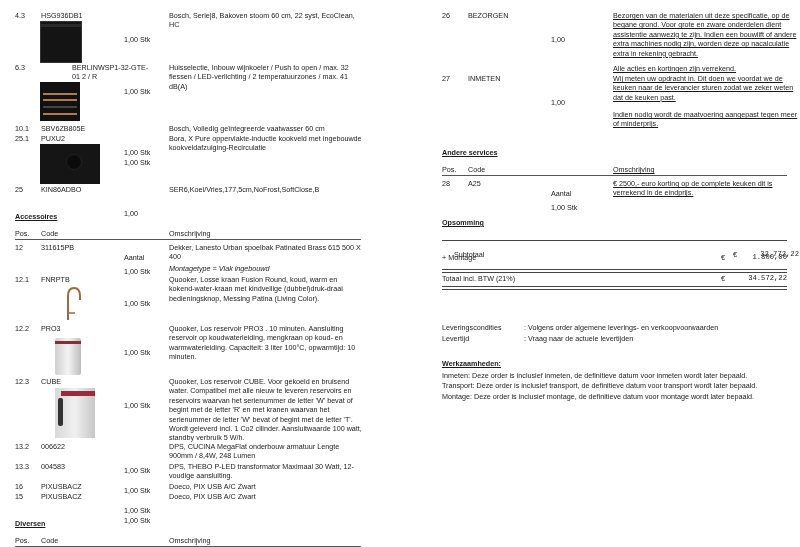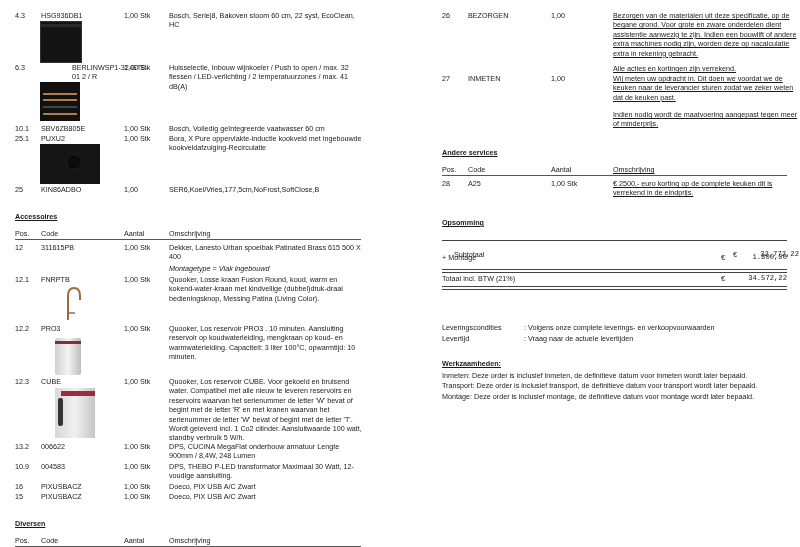--- a/index.html
+++ b/index.html
@@ -4,21 +4,21 @@
 <style>
   html, body { margin:0; padding:0; background:#ffffff; }
   body { width:800px; height:547px; position:relative; overflow:hidden;
          font-family:"Liberation Sans", sans-serif; font-size:7.2px; color:#1a1a1a; line-height:9.4px; }
   .page { position:absolute; top:0; }
   .left { left:15px; width:346px; }
   .right { left:442px; width:345px; }
   .row { position:relative; }
   .c-pos { position:absolute; left:0; }
   .c-code { position:absolute; left:26px; }
-  .c-qty { position:absolute; left:109px; }
+  .c-qty { position:absolute; left:109px;margin-top:24px; }
   .c-desc { position:absolute; left:154px; width:195px; }
   .right .c-code { left:26px; }
   .right .c-qty { left:109px; }
   .right .c-desc { left:171px; width:190px;text-decoration:underline; }
   .section-title { position:absolute; font-weight:bold; text-decoration:underline; }
   .thead { position:absolute; left:0; right:0; height:10px; border-bottom:1px solid #555; }
   .thumb { position:absolute; }
   .oven { background:#141414; border:1px solid #333; }
   .oven::before { content:""; position:absolute; left:0; right:0; top:2px; height:3px; background:#2a2a2a; }
   .wine { background:#111; }
@@ -129,21 +129,21 @@
   <div class="thumb cube" style="top:388px;left:40px;width:40px;height:50px;"></div>
 
   <div class="row" style="position:absolute;top:442px;left:0;width:346px;">
     <span class="c-pos">13.2</span>
     <span class="c-code">006622</span>
     <span class="c-qty">1,00 Stk</span>
     <span class="c-desc">DPS, CUCINA MegaFlat onderbouw armatuur Lengte 900mm / 8,4W, 248 Lumen</span>
   </div>
 
   <div class="row" style="position:absolute;top:462px;left:0;width:346px;">
-    <span class="c-pos">10.9</span>
+    <span class="c-pos">13.3</span>
     <span class="c-code">004583</span>
     <span class="c-qty">1,00 Stk</span>
     <span class="c-desc">DPS, THEBO P-LED transformator Maximaal 30 Watt, 12-voudige aansluiting.</span>
   </div>
 
   <div class="row" style="position:absolute;top:482px;left:0;width:346px;">
     <span class="c-pos">16</span>
     <span class="c-code">PIXUSBACZ</span>
     <span class="c-qty">1,00 Stk</span>
     <span class="c-desc">Doeco, PIX USB A/C Zwart</span>
@@ -212,21 +212,21 @@
   <div class="dbl" style="top:269px;"></div>
   <div style="position:absolute;top:274px;left:0;width:345px;height:10px;">
     <span>Totaal incl. BTW (21%)</span>
     <span class="euro">€</span>
     <span class="amount">34.572,22</span>
   </div>
   <div class="dbl" style="top:286px;"></div>
 
   <div style="position:absolute;top:323px;left:0;width:345px;">
     <span>Leveringscondities</span>
-    <span style="position:absolute;left:82px;white-space:nowrap;">: Volgens onze complete leverings- en verkoopvoorwaarden</span>
+    <span style="position:absolute;left:82px;white-space:nowrap;">: Volgens order algemene leverings- en verkoopvoorwaarden</span>
   </div>
   <div style="position:absolute;top:334px;left:0;width:345px;">
     <span>Levertijd</span>
     <span style="position:absolute;left:82px;white-space:nowrap;">: Vraag naar de actuele levertijden</span>
   </div>
 
   <div class="section-title" style="top:359px;left:0;">Werkzaamheden:</div>
   <div style="position:absolute;top:371px;left:0;white-space:nowrap;">Inmeten: Deze order is inclusief inmeten, de definitieve datum voor inmeten wordt later bepaald.</div>
   <div style="position:absolute;top:381px;left:0;white-space:nowrap;">Transport: Deze order is inclusief transport, de definitieve datum voor transport wordt later bepaald.</div>
   <div style="position:absolute;top:392px;left:0;white-space:nowrap;">Montage: Deze order is inclusief montage, de definitieve datum voor montage wordt later bepaald.</div>

